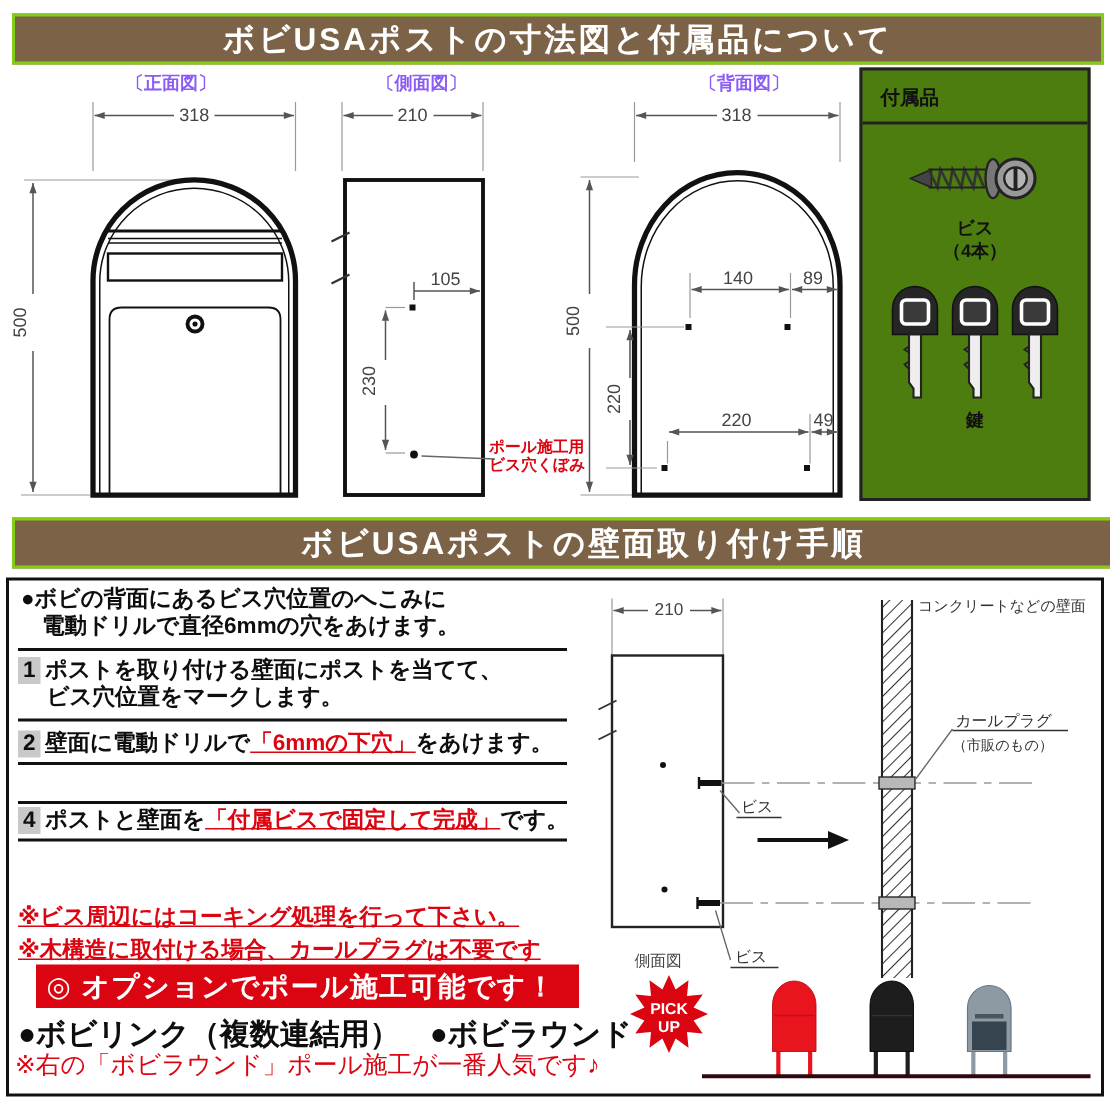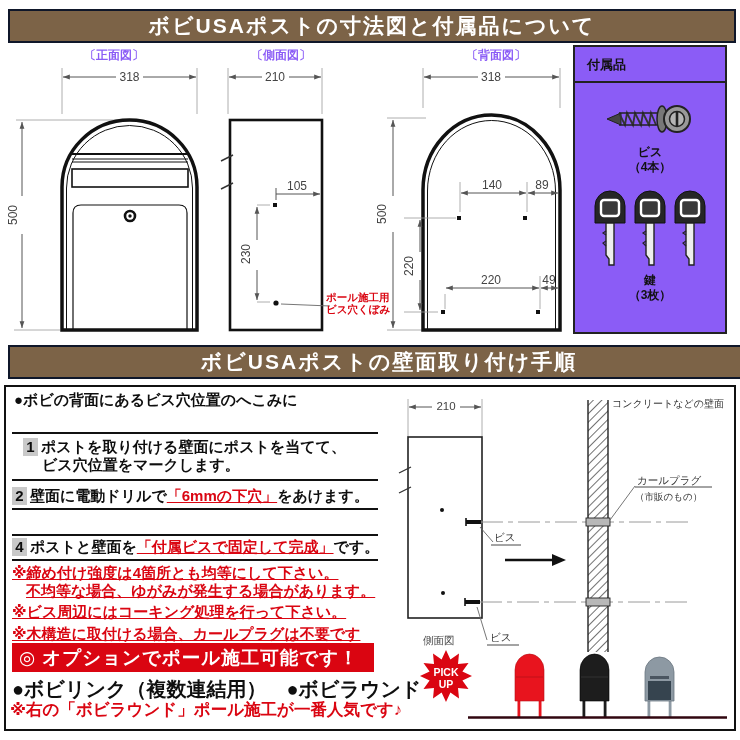--- a/index.html
+++ b/index.html
@@ -1,37 +1,37 @@
 <!DOCTYPE html>
 <html><head>
 <meta charset="utf-8">
 <style>
   html,body{margin:0;padding:0;background:#fff;}
   .page{position:relative;width:740px;height:740px;background:#fff;overflow:hidden;
         font-family:"Liberation Sans","DejaVu Sans",sans-serif;}
   .titlebar{position:absolute;left:8px;width:724px;height:30px;background:#7c6347;
-        border:2px solid #0f172a;box-sizing:content-box;color:#fff;display:flex;
+        border:2px solid #84cc16;box-sizing:content-box;color:#fff;display:flex;
         align-items:center;justify-content:center;font-size:21px;font-weight:bold;letter-spacing:2px;}
   .viewlabel{position:absolute;font-size:12px;font-weight:600;color:#8b5cf6;}
   .accpanel{position:absolute;left:573px;top:45px;width:154px;height:289px;border:2px solid #222;
-        box-sizing:border-box;background:#8b5cf6;}
+        box-sizing:border-box;background:#4d7c0f;}
   .acc-title{font-size:13px;font-weight:bold;color:#111;padding:9px 0 7px 12px;border-bottom:2px solid #222;}
   .acc-label{text-align:center;font-size:12px;font-weight:600;color:#111;line-height:15px;}
   .install-box{position:absolute;left:4px;top:385px;width:732px;height:346px;border:2px solid #111;
         box-sizing:border-box;background:#fff;}
   .t{position:absolute;font-weight:bold;color:#0e0e0e;font-size:15px;line-height:18px;white-space:nowrap;}
   .ind{padding-left:14px;}
   .ind2{padding-left:19px;}
   .hr{position:absolute;left:12px;width:366px;height:2px;background:#111;}
   .num{display:inline-block;width:15px;background:#c9c9c9;text-align:center;margin-right:3px;}
   .red{color:#da0511;text-decoration:underline;}
-  .banner{position:absolute;left:12px;top:643px;width:362px;height:29px;background:#da0511;color:#fff;
+  .banner{position:absolute;left:24px;top:643px;width:362px;height:29px;background:#da0511;color:#fff;
         font-size:18.5px;font-weight:bold;line-height:29px;padding-left:7px;box-sizing:border-box;letter-spacing:1px;}
   .opts{position:absolute;left:12px;top:676px;font-size:20px;font-weight:bold;color:#0e0e0e;white-space:nowrap;}
-  .popular{position:absolute;left:10px;top:699px;font-size:16.5px;font-weight:bold;color:#da0511;white-space:nowrap;}
+  .popular{position:absolute;left:10px;top:699px;font-size:16.5px;font-weight:normal;color:#da0511;white-space:nowrap;}
   svg{position:absolute;}
   svg text{font-family:"Liberation Sans","DejaVu Sans",sans-serif;}
 </style>
 </head>
 <body>
 
 <div class="page">
 
   <div class="titlebar" style="top:9px;">
     <span>ボビUSAポストの寸法図と付属品について</span>
@@ -172,56 +172,52 @@
         <path d="M17,42 l-3,2 3,2 M17,52 l-3,2 3,3" fill="none" stroke="#222" stroke-width="1.2"></path>
       </g>
       <g transform="translate(80,0)">
         <path d="M6,34 L6,17 A15,15 0 0 1 36,17 L36,34 Z" fill="#262626" stroke="#111"></path>
         <rect x="12" y="11" width="18" height="16" rx="3" fill="#3a3a3a" stroke="#fff" stroke-width="2.4"></rect>
         <path d="M17,34 L17,66 L20,70 L20,76 L25,76 L25,34 Z" fill="#eee" stroke="#222" stroke-width="1.4"></path>
         <path d="M17,42 l-3,2 3,2 M17,52 l-3,2 3,3" fill="none" stroke="#222" stroke-width="1.2"></path>
       </g>
     </svg>
     <div class="acc-label">鍵</div>
-    <div class="acc-label">（3枚）</div>
   </div>
 
   <div class="titlebar" style="top:345px;padding-left:17px;">
     <span>ボビUSAポストの壁面取り付け手順</span>
   </div>
 
   <div class="install-box"></div>
 
   <div class="t" style="left:14px;top:391px;">
     <div>●ボビの背面にあるビス穴位置のへこみに</div>
+    <div class="ind">電動ドリルで直径6mmの穴をあけます。</div>
   </div>
   <div class="hr" style="top:432px;"></div>
 
-  <div class="t" style="left:23px;top:438px;">
+  <div class="t" style="left:12px;top:438px;">
     <div><span class="num">1</span><span>ポストを取り付ける壁面にポストを当てて、</span></div>
     <div class="ind2">ビス穴位置をマークします。</div>
   </div>
   <div class="hr" style="top:479px;"></div>
 
   <div class="t" style="left:12px;top:487px;">
     <span class="num">2</span><span>壁面に電動ドリルで</span><span class="red">「6mmの下穴」</span><span>をあけます。</span>
   </div>
   <div class="hr" style="top:508px;"></div>
 
   <div class="hr" style="top:534px;"></div>
 
   <div class="t" style="left:12px;top:538px;">
     <span class="num">4</span><span>ポストと壁面を</span><span class="red">「付属ビスで固定して完成」</span><span>です。</span>
   </div>
   <div class="hr" style="top:559px;"></div>
 
-  <div class="t red" style="left:12px;top:564px;line-height:17.5px;">
-    <div>※締め付け強度は4箇所とも均等にして下さい。</div>
-    <div class="ind">不均等な場合、ゆがみが発生する場合があります。</div>
-  </div>
   <div class="t red" style="left:12px;top:603px;">※ビス周辺にはコーキング処理を行って下さい。</div>
   <div class="t red" style="left:12px;top:625px;">※木構造に取付ける場合、カールプラグは不要です</div>
 
   <div class="banner">◎ オプションでポール施工可能です！</div>
 
   <div class="opts">●ボビリンク（複数連結用）　●ボビラウンド</div>
   <div class="popular">※右の「ボビラウンド」ポール施工が一番人気です♪</div>
 
   <svg style="left:390px;top:385px;width:346px;height:345px;" viewBox="390 385 346 345">
     <defs>

